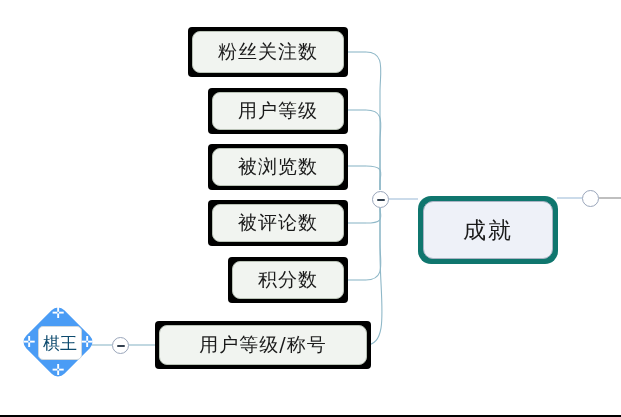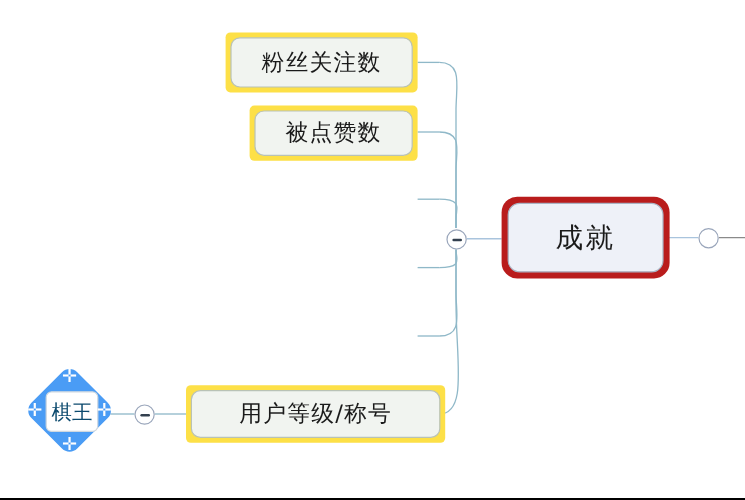--- a/index.html
+++ b/index.html
@@ -25,21 +25,21 @@
     top: 0;
     width: 621px;
     height: 417px;
     pointer-events: none;
   }
 
   
   .node {
     position: absolute;
     box-sizing: border-box;
-    background: #fde047;
+    background: #000000;
     border-radius: 4px;
     padding: 4px;
     display: flex;
     align-items: center;
     justify-content: center;
   }
   .node > .inner {
     box-sizing: border-box;
     width: 100%;
     height: 100%;
@@ -52,23 +52,24 @@
     color: #1a1a1a;
     white-space: nowrap;
   }
   .leaf > .inner {
     font-size: 19px;
     letter-spacing: 1px;
   }
 
   
   .node.major {
-    background: #b91c1c;
+    background: #0f766e;
     border-radius: 13px;
     padding: 5px;
+    margin-top: 32px;
   }
   .node.major > .inner {
     background: #eef1f8;
     border: 1px solid #aab4c4;
     border-radius: 10px;
     font-size: 23px;
     letter-spacing: 2px;
   }
 
   
@@ -199,25 +200,34 @@
   </div>
   <div class="toggle empty" style="left:582px; top:190px;">
     
   </div>
 
   <div class="node leaf" style="left:188px; top:27px; width:160px; height:50px;">
     <div class="inner">粉丝关注数</div>
   </div>
 
   <div class="node leaf" style="left:208px; top:88px; width:140px; height:46px;">
-    <div class="inner">被点赞数</div>
-  </div>
-
-
-
+    <div class="inner">用户等级</div>
+  </div>
+
+  <div class="node leaf" style="left:208px; top:144px; width:140px; height:46px;">
+    <div class="inner">被浏览数</div>
+  </div>
+
+  <div class="node leaf" style="left:208px; top:200px; width:140px; height:46px;">
+    <div class="inner">被评论数</div>
+  </div>
+
+  <div class="node leaf" style="left:228px; top:257px; width:120px; height:46px;">
+    <div class="inner">积分数</div>
+  </div>
 
   <div class="node leaf" style="left:155px; top:321px; width:216px; height:48px;">
     <div class="inner">用户等级/称号</div>
   </div>
 
   <div class="node major" style="left:418px; top:164px; width:140px; height:68px;">
     <div class="inner">成就</div>
   </div>
 
 </div>

